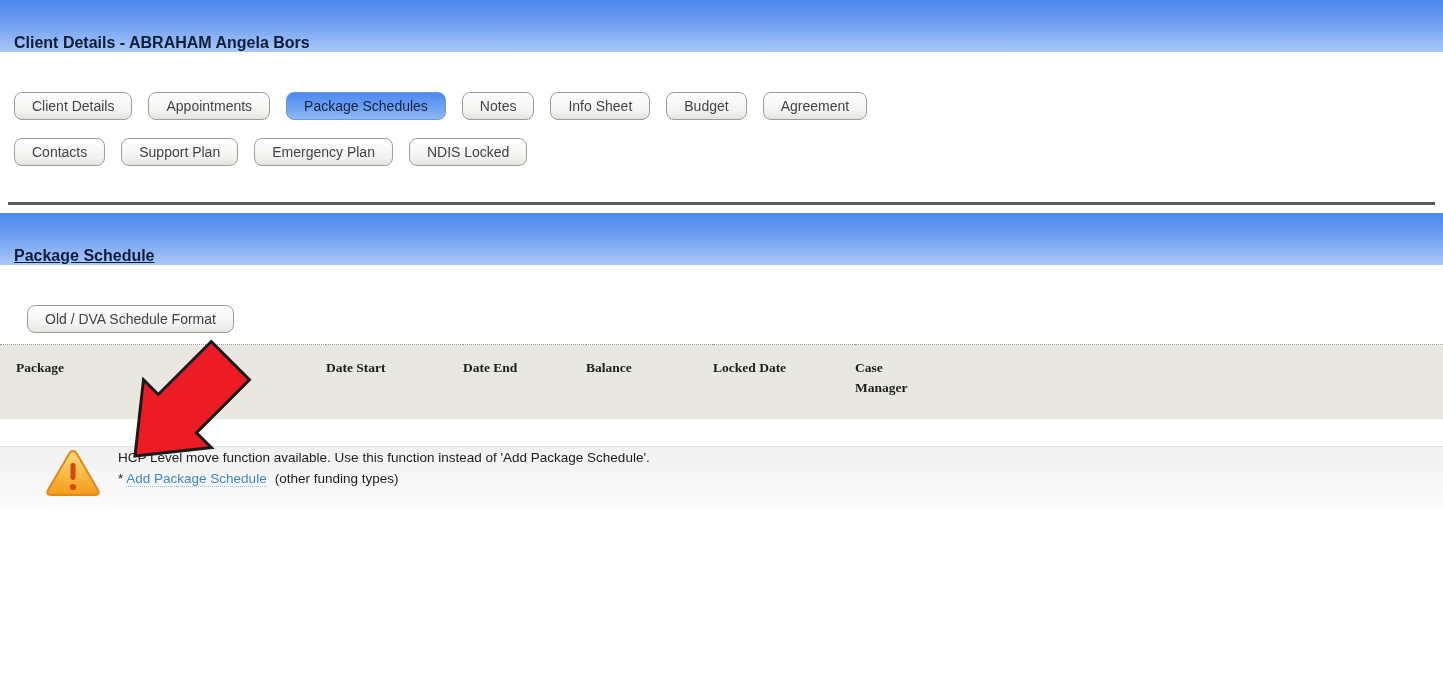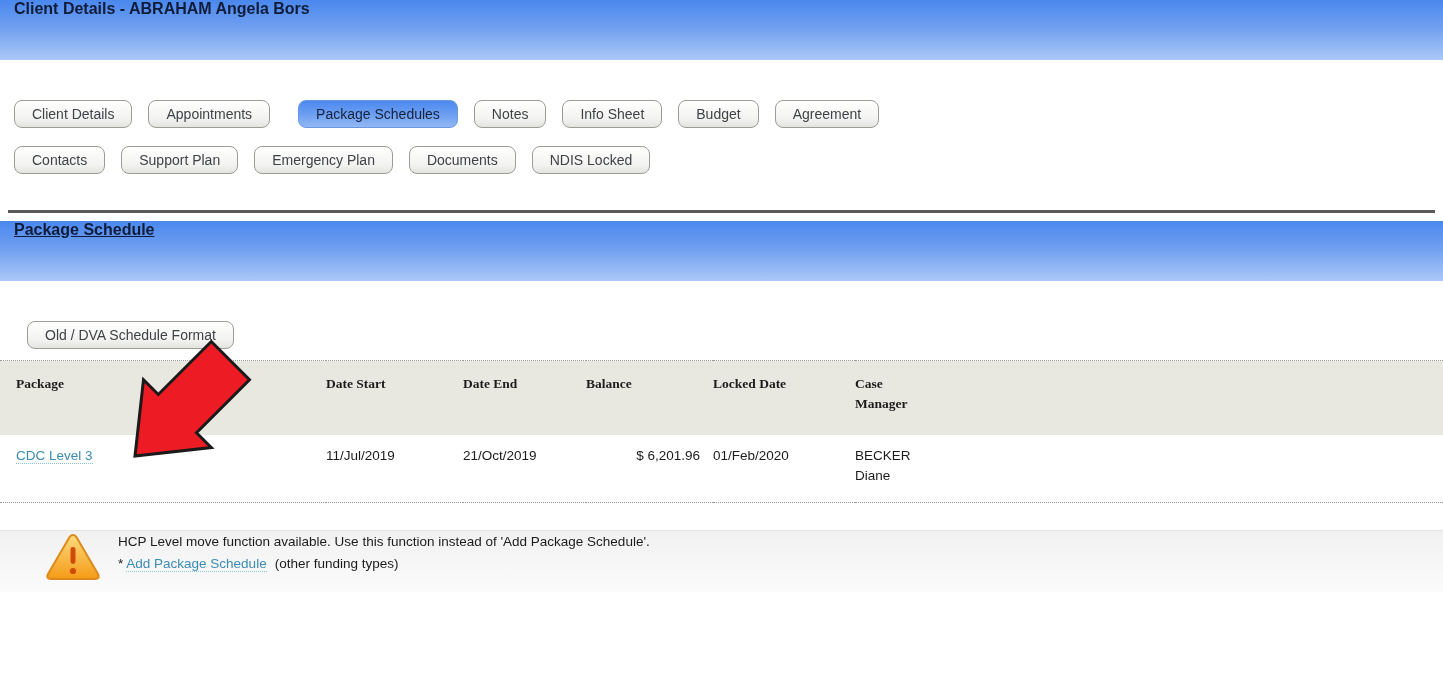--- a/index.html
+++ b/index.html
@@ -6,24 +6,24 @@
   html, body { width: 1443px; height: 673px; overflow: hidden; }
   body {
     font-family: "Liberation Sans", "DejaVu Sans", sans-serif;
     background: #ffffff;
     color: #1c1c1c;
     position: relative;
   }
 
   
   .blue-bar {
-    height: 60px;
+    height: 52px;
     background: linear-gradient(180deg, #4a88ee 0%, #6f9ff0 45%, #abc8f7 100%);
     display: flex;
-    align-items: flex-start;
+    align-items: flex-end;
     padding: 0 14px;
     font-size: 16px;
     font-weight: bold;
     color: #101c38;
   }
   .section-bar { margin-top: 8px; text-decoration: underline; }
 
   
   .tabs-row { display: flex; gap: 16px; padding: 0 14px; }
   .tabs-row.first { margin-top: 40px; }
@@ -38,21 +38,20 @@
     background: linear-gradient(180deg, #ffffff 0%, #f2f2f0 70%, #e3e3e0 100%);
     color: #3f4347;
     font-size: 14px;
     cursor: pointer;
     white-space: nowrap;
   }
   .tab-btn.active {
     background: linear-gradient(180deg, #4c89ef 0%, #6ea0f1 55%, #93b8f4 100%);
     border-color: #6b97e0;
     color: #16223c;
-    margin-left: 12px;
   }
 
   .divider { margin: 36px 8px 0; border-top: 3px solid #5a5a5a; }
 
   
   .toolbar { display: flex; justify-content: flex-start; padding: 0 27px; margin-top: 40px; }
 
   
   .pkg-table-wrap { margin-top: 11px; }
   table.pkg-table {
@@ -150,21 +149,20 @@
   <button class="tab-btn">Notes</button>
   <button class="tab-btn">Info Sheet</button>
   <button class="tab-btn">Budget</button>
   <button class="tab-btn">Agreement</button>
 </div>
 
 <div class="tabs-row second">
   <button class="tab-btn">Contacts</button>
   <button class="tab-btn">Support Plan</button>
   <button class="tab-btn">Emergency Plan</button>
-  <button class="tab-btn">Documents</button>
   <button class="tab-btn">NDIS Locked</button>
 </div>
 
 <div class="divider"></div>
 
 <div class="blue-bar section-bar">
   <span>Package Schedule</span>
 </div>
 
 <div class="toolbar">
@@ -187,32 +185,20 @@
         <th>Date Start</th>
         <th>Date End</th>
         <th>Balance</th>
         <th>Locked Date</th>
         <th>
           <div class="case-head">Case Manager</div>
         </th>
       </tr>
     </thead>
     <tbody>
-      <tr>
-        <td class="first">
-          <a class="teal-link">CDC Level 3</a>
-        </td>
-        <td>11/Jul/2019</td>
-        <td>21/Oct/2019</td>
-        <td class="balance">$ 6,201.96</td>
-        <td>01/Feb/2020</td>
-        <td>
-          <div class="case-wrap">BECKER Diane</div>
-        </td>
-      </tr>
     </tbody>
   </table>
 </div>
 
 <div class="notice">
   <svg width="58" height="52" viewBox="0 0 58 52">
     <defs>
       <linearGradient id="warnGrad" x1="0" y1="0" x2="0" y2="1">
         <stop offset="0" stop-color="#fcda7d"></stop>
         <stop offset="1" stop-color="#f59b17"></stop>

